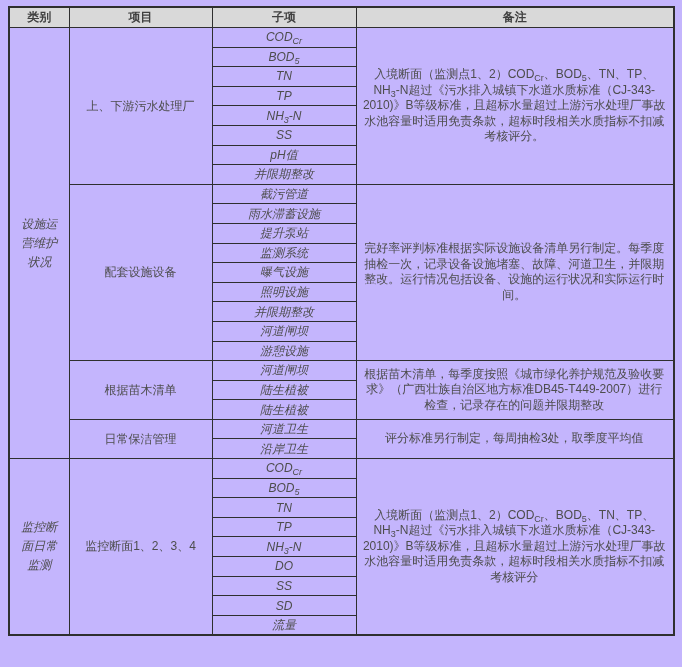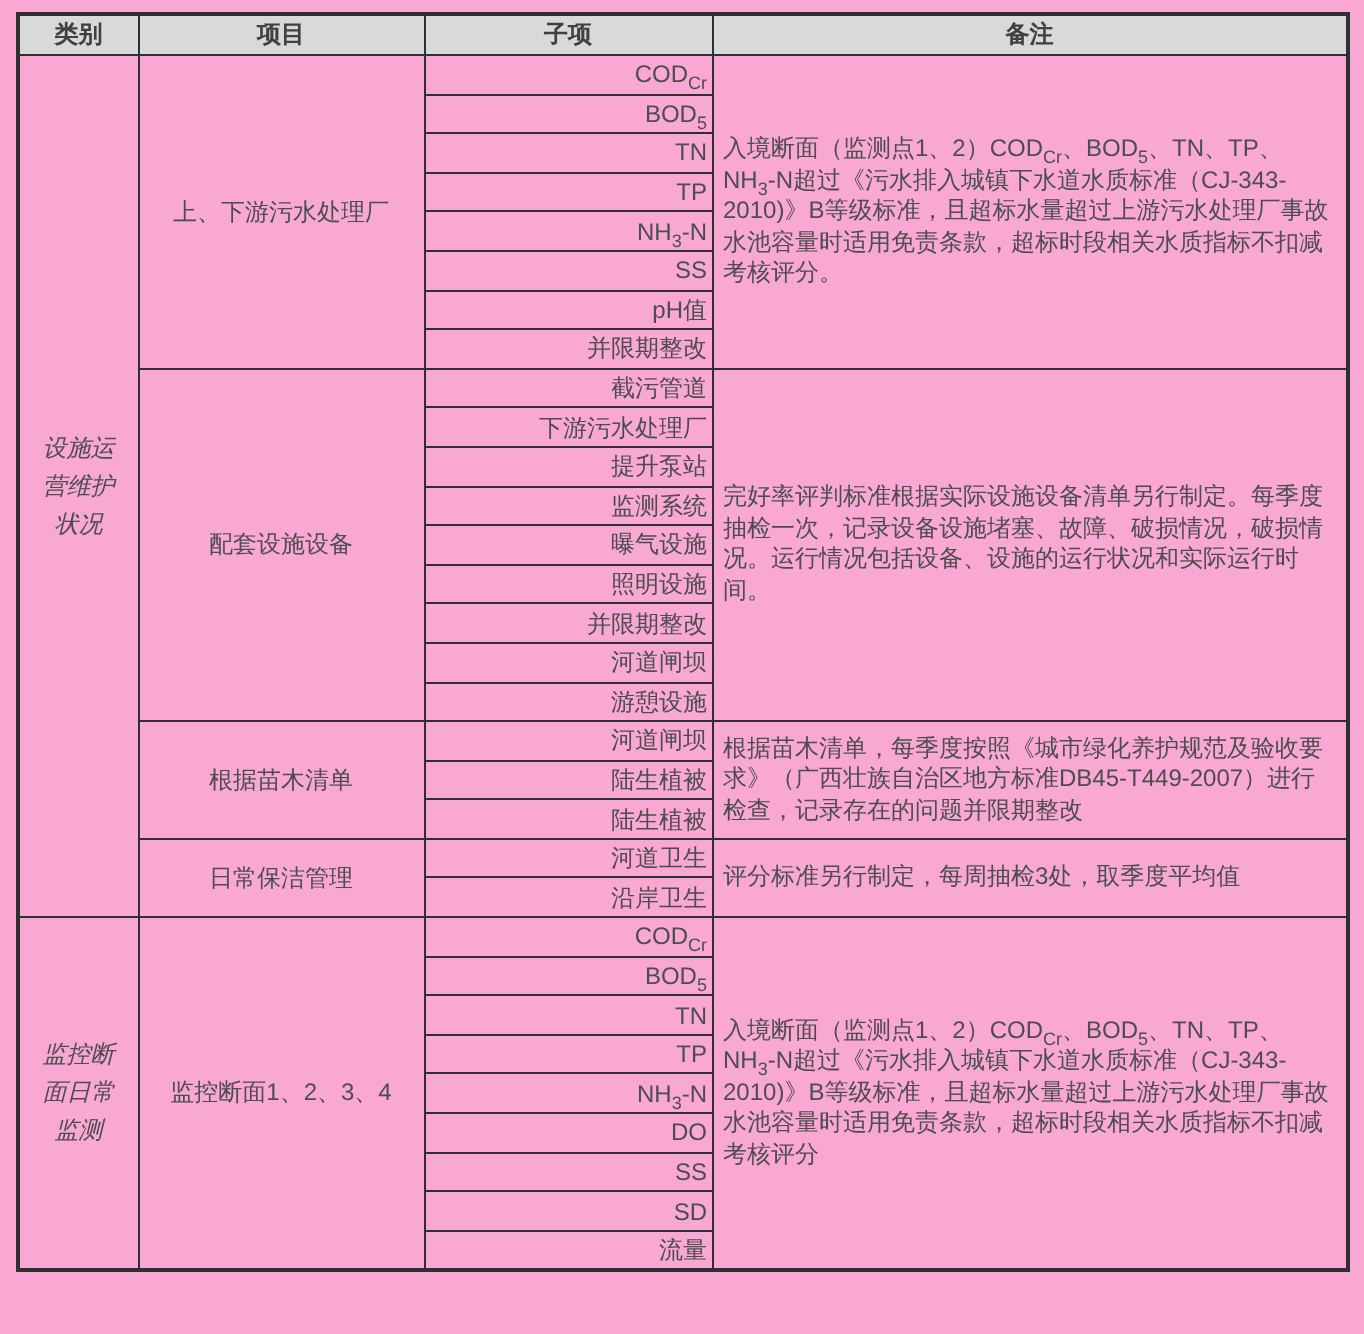--- a/index.html
+++ b/index.html
@@ -7,21 +7,21 @@
     --border: #2f2f2f;
     --text: #4d4d4d;
   }
   * { box-sizing: border-box; }
   html, body { margin: 0; padding: 0; background: #ffffff; }
   .page {
     position: relative;
     width: 682px;
     height: 667px;
     overflow: hidden;
-    background: #f9a8d4;
+    background: #c4b5fd;
     font-family: "Liberation Sans", "DejaVu Sans", sans-serif;
   }
   table.assessment {
     position: absolute;
     left: 8px;
     top: 6px;
     width: 665px;
     border-collapse: collapse;
     table-layout: fixed;
     color: var(--text);
@@ -48,28 +48,29 @@
     line-height: 19px;
     font-style: italic;
   }
   td.item {
     text-align: center;
     vertical-align: middle;
     padding: 0 4px;
     line-height: 16px;
   }
   td.sub {
-    text-align: right;
+    text-align: center;
     vertical-align: middle;
     height: 19.6px;
     padding: 0 2px;
     line-height: 14px;
+    font-style: italic;
   }
   td.remark {
-    text-align: left;
+    text-align: center;
     vertical-align: middle;
     padding: 3px 6px 3px 5px;
     line-height: 15.5px;
   }
   sub {
     font-size: 9px;
     line-height: 0;
   }
 </style>
 </head>
@@ -115,24 +116,24 @@
         </tr>
         <tr>
           <td class="sub">pH值</td>
         </tr>
         <tr>
           <td class="sub">并限期整改</td>
         </tr>
         <tr>
           <td class="item" rowspan="9">配套设施设备</td>
           <td class="sub">截污管道</td>
-          <td class="remark" rowspan="9">完好率评判标准根据实际设施设备清单另行制定。每季度抽检一次，记录设备设施堵塞、故障、破损情况，破损情况。运行情况包括设备、设施的运行状况和实际运行时间。</td>
-        </tr>
-        <tr>
-          <td class="sub">下游污水处理厂</td>
+          <td class="remark" rowspan="9">完好率评判标准根据实际设施设备清单另行制定。每季度抽检一次，记录设备设施堵塞、故障、河道卫生，并限期整改。运行情况包括设备、设施的运行状况和实际运行时间。</td>
+        </tr>
+        <tr>
+          <td class="sub">雨水滞蓄设施</td>
         </tr>
         <tr>
           <td class="sub">提升泵站</td>
         </tr>
         <tr>
           <td class="sub">监测系统</td>
         </tr>
         <tr>
           <td class="sub">曝气设施</td>
         </tr>

